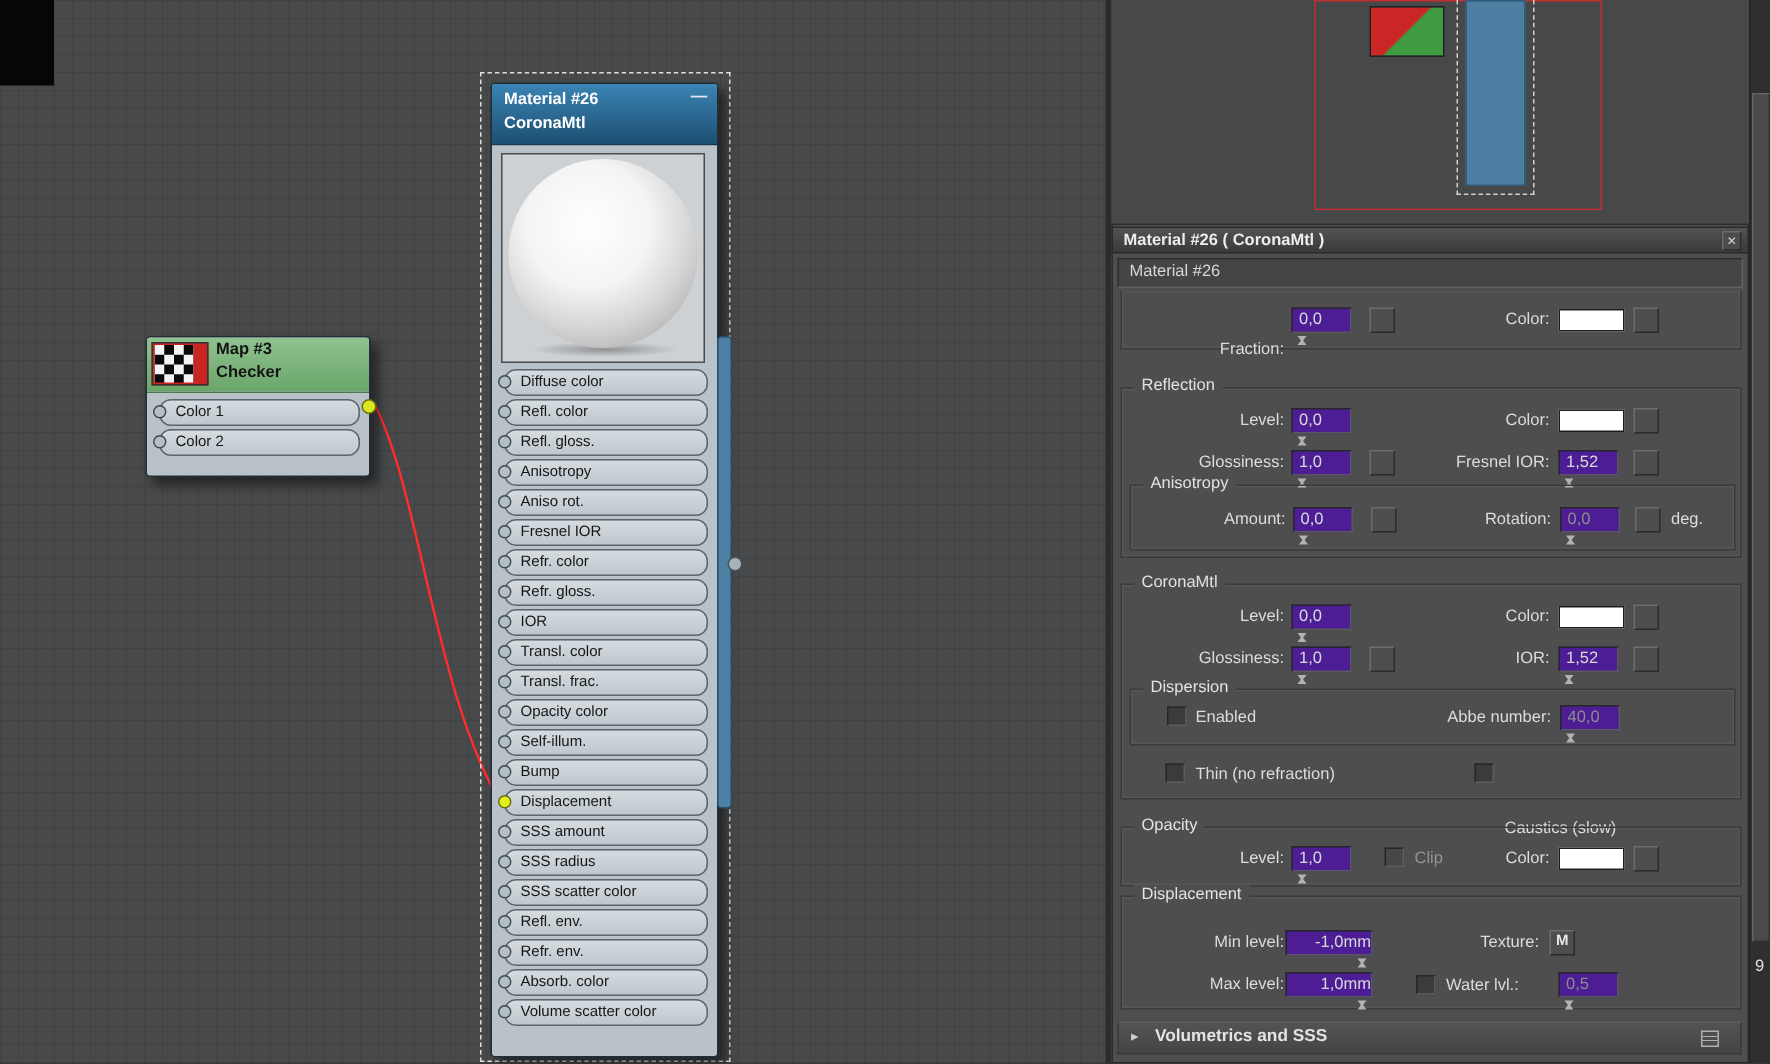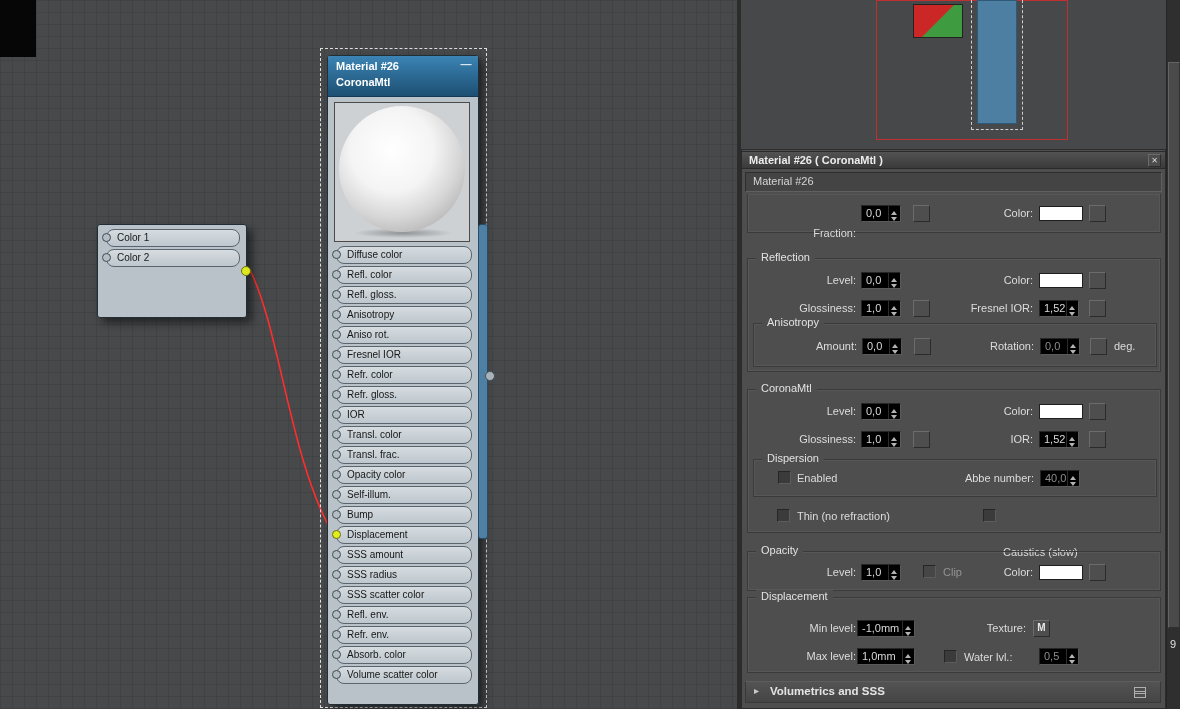--- a/index.html
+++ b/index.html
@@ -73,25 +73,25 @@
   #name-field{left:745px;top:172px;width:417px;height:20px;background:#444;
      border:1px solid;border-color:#2e2e2e #606060 #606060 #2e2e2e;box-sizing:border-box;}
   #name-field span{position:absolute;left:7px;top:2px;color:#d6d6d6;}
 
   .grp{position:absolute;border:1px solid #3a3a3a;box-shadow:inset 0 0 0 1px rgba(255,255,255,.05);}
   .grp-title{position:absolute;top:-8px;left:8px;background:#4e4e4e;padding:0 5px;color:#e2e2e2;}
   .lab{position:absolute;height:16px;line-height:16px;text-align:right;color:#dcdcdc;}
   .lab-l{position:absolute;height:16px;line-height:16px;text-align:left;color:#dcdcdc;}
   .dim{color:#949494;}
 
-  .spin{position:absolute;display:flex;width:40px;height:17px;background:#000000;
-        border:1px solid;border-color:#262626 #5a5a5a #5a5a5a #262626;box-sizing:border-box;cursor:default;}
+  .spin{position:absolute;display:flex;width:40px;height:17px;background:#4c1d95;
+        border:1px solid;border-color:#262626 #5a5a5a #5a5a5a #262626;box-sizing:border-box;cursor:default;flex-direction:column;}
   .spin .v{flex:1;padding:1px 0 0 4px;color:#d8d8d8;overflow:hidden;white-space:nowrap;}
   .spin.disabled .v{color:#8c8c8c;}
-  .spin.wide{width:58px;}
+  .spin.wide{width:58px;align-items:flex-end;}
   .arrows{width:11px;border-left:1px solid #2c2c2c;display:flex;flex-direction:column;}
   .arrows i{flex:1;position:relative;display:block;}
   .arrows i.up::after{content:"";position:absolute;left:2px;top:2px;border:3px solid transparent;border-bottom:4px solid #b3b3b3;}
   .arrows i.dn::after{content:"";position:absolute;left:2px;top:3px;border:3px solid transparent;border-top:4px solid #b3b3b3;}
 
   .mini{position:absolute;width:17px;height:17px;background:#4e4e4e;
         border:1px solid;border-color:#6c6c6c #2b2b2b #2b2b2b #6c6c6c;box-sizing:border-box;cursor:default;}
   .mini.mbtn{color:#e8e8e8;font-size:10px;font-weight:bold;text-align:center;line-height:14px;}
   .swatch{position:absolute;width:44px;height:15px;background:#ffffff;border:1px solid #1e1e1e;box-sizing:border-box;cursor:default;}
   .chk{position:absolute;width:13px;height:13px;background:#3b3b3b;
@@ -116,20 +116,27 @@
 <div id="app">
 
   <div id="canvas" class="abs">
     <div id="corner-block" class="abs"></div>
 
     <svg id="wires" class="abs" viewBox="0 0 741 709">
       <path d="M 250 270 C 280 330, 290 460, 333 534" fill="none" stroke="#ff2d2d" stroke-width="1.6"></path>
     </svg>
 
     <div class="node" style="left:97px;top:224px;width:148px;height:92px;">
+      <div class="node-hdr chk-hdr">
+        <div class="chk-thumb">
+          <div class="chk-pattern"></div>
+        </div>
+        <div class="t1">Map #3</div>
+        <div class="t2">Checker</div>
+      </div>
       <div class="slots">
 
       <div class="slot">
           <span class="pin"></span>
           <span>Color 1</span>
         </div>
           <div class="slot">
           <span class="pin"></span>
           <span>Color 2</span>
         </div>

